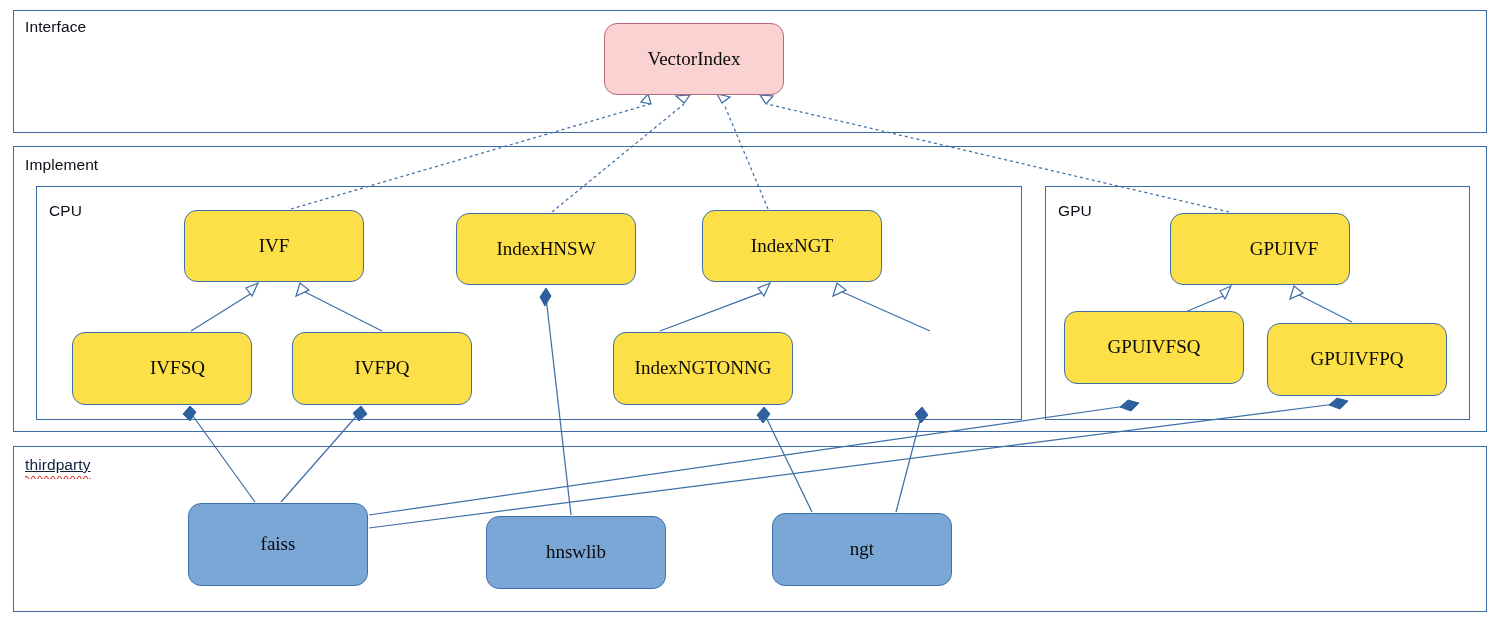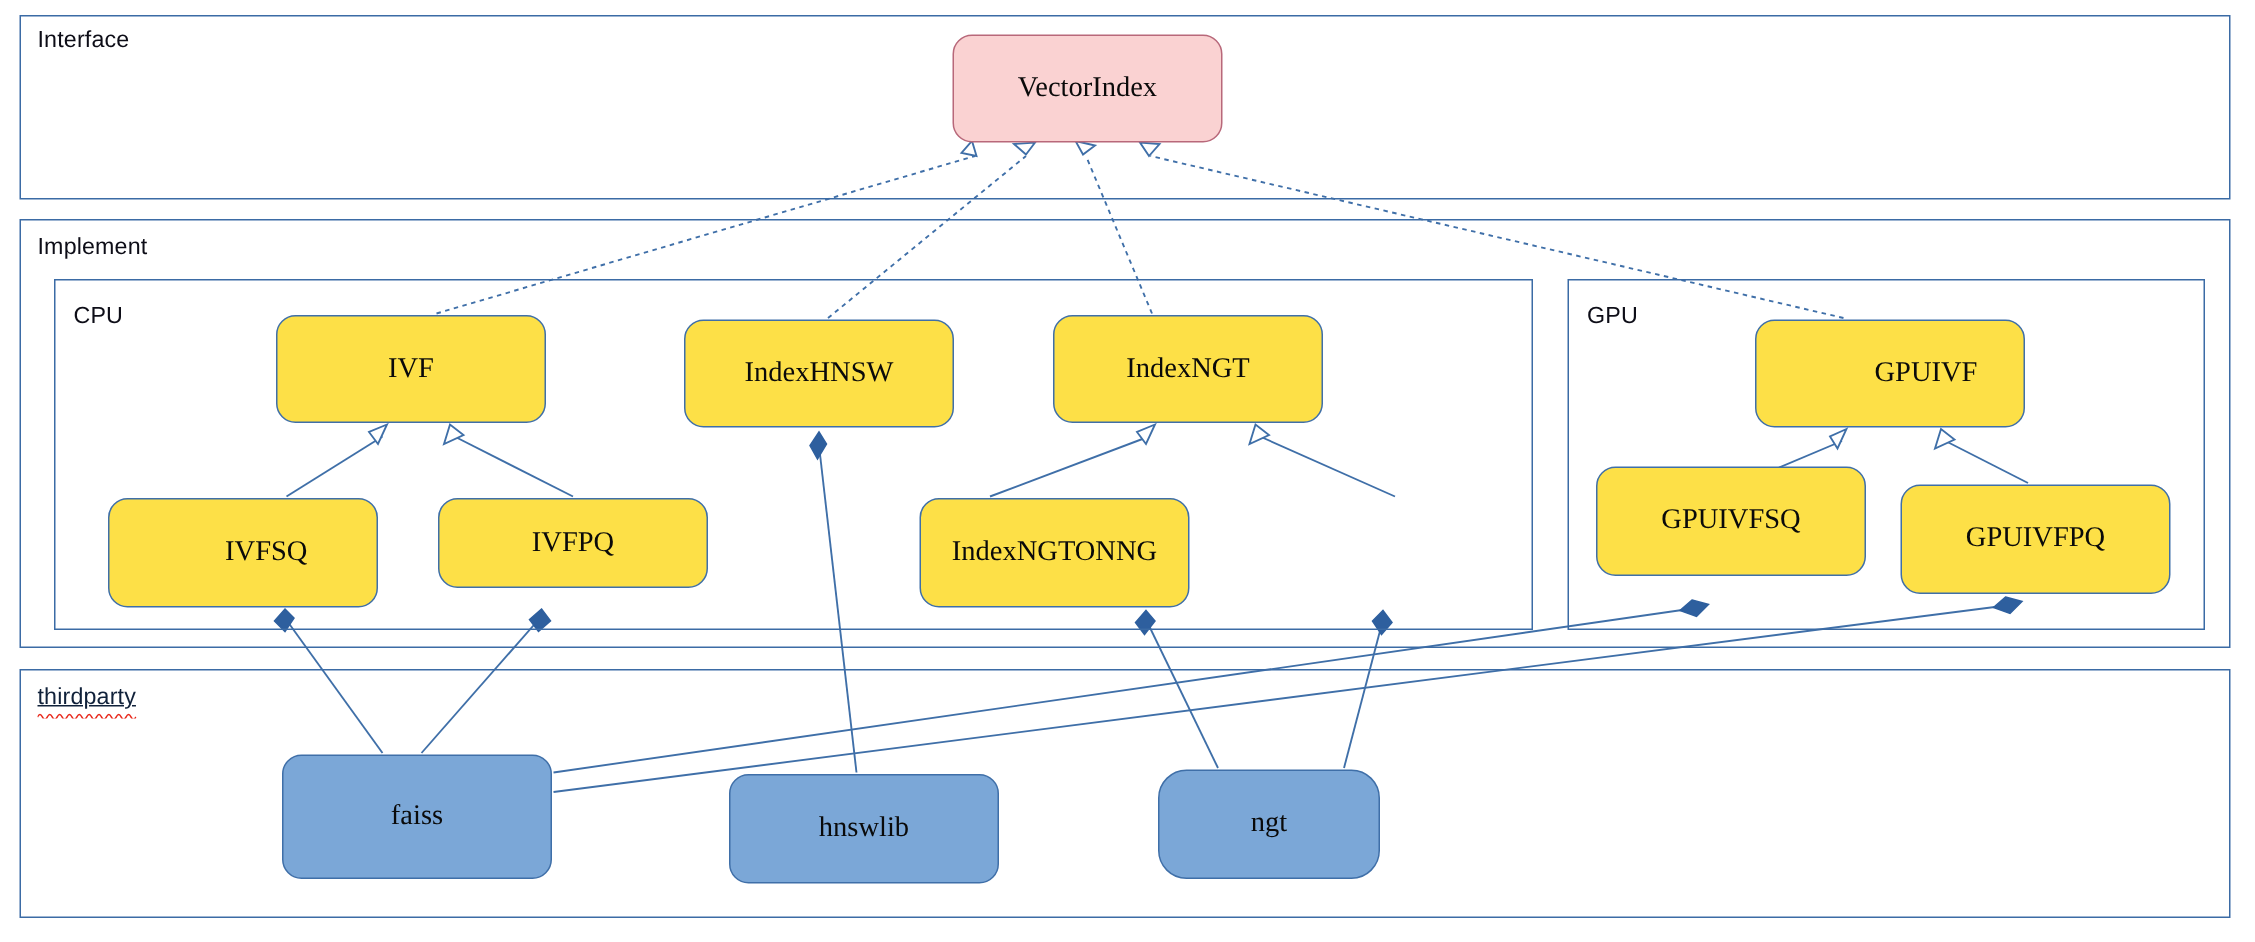--- a/index.html
+++ b/index.html
@@ -59,21 +59,21 @@
     display:flex;
     align-items:center;
     justify-content:center;
     font-family:"Liberation Serif", serif;
     font-size:19px;
     color:#0a0a0a;
     text-align:center;
     line-height:1.1;
     user-select:none;
   }
-  .node.interface-node{ background:#fad2d2; border-color:#b8687a;margin-left:31px; }
+  .node.interface-node{ background:#fad2d2; border-color:#b8687a; }
   .node.impl-node{ background:#fde047; border-color:#3f6fa8; }
   .node.lib-node{ background:#7ba7d7; border-color:#3f6fa8; }
 
   #edges{ position:absolute; left:0; top:0; width:1503px; height:628px; pointer-events:none; }
 </style>
 </head>
 <body>
 
 <div id="canvas">
 
@@ -159,34 +159,34 @@
 
   <div class="frame-inner" style="left:1045px;top:186px;width:425px;height:234px;"></div>
   <div class="frame-label" style="left:1058px;top:202px;">GPU</div>
 
   <div class="node interface-node" style="left:604px;top:23px;width:180px;height:72px;">VectorIndex</div>
 
   <div class="node impl-node" style="left:184px;top:210px;width:180px;height:72px;">IVF</div>
 
   <div class="node impl-node" style="left:72px;top:332px;width:180px;height:73px;padding-left:31px;">IVFSQ</div>
 
-  <div class="node impl-node" style="left:292px;top:332px;width:180px;height:60px;">IVFPQ</div>
+  <div class="node impl-node" style="left:292px;top:332px;width:180px;height:73px;">IVFPQ</div>
 
   <div class="node impl-node" style="left:456px;top:213px;width:180px;height:72px;">IndexHNSW</div>
 
   <div class="node impl-node" style="left:702px;top:210px;width:180px;height:72px;">IndexNGT</div>
 
   <div class="node impl-node" style="left:613px;top:332px;width:180px;height:73px;">IndexNGTONNG</div>
 
 
   <div class="node impl-node" style="left:1170px;top:213px;width:180px;height:72px;padding-left:48px;">GPUIVF</div>
 
   <div class="node impl-node" style="left:1064px;top:311px;width:180px;height:73px;">GPUIVFSQ</div>
 
   <div class="node impl-node" style="left:1267px;top:323px;width:180px;height:73px;">GPUIVFPQ</div>
 
   <div class="node lib-node" style="left:188px;top:503px;width:180px;height:83px;">faiss</div>
 
   <div class="node lib-node" style="left:486px;top:516px;width:180px;height:73px;">hnswlib</div>
 
-  <div class="node lib-node" style="left:772px;top:513px;width:148px;height:73px;border-radius:19px;">ngt</div>
+  <div class="node lib-node" style="left:772px;top:513px;width:180px;height:73px;">ngt</div>
 
 </div>
 
 </body></html>

